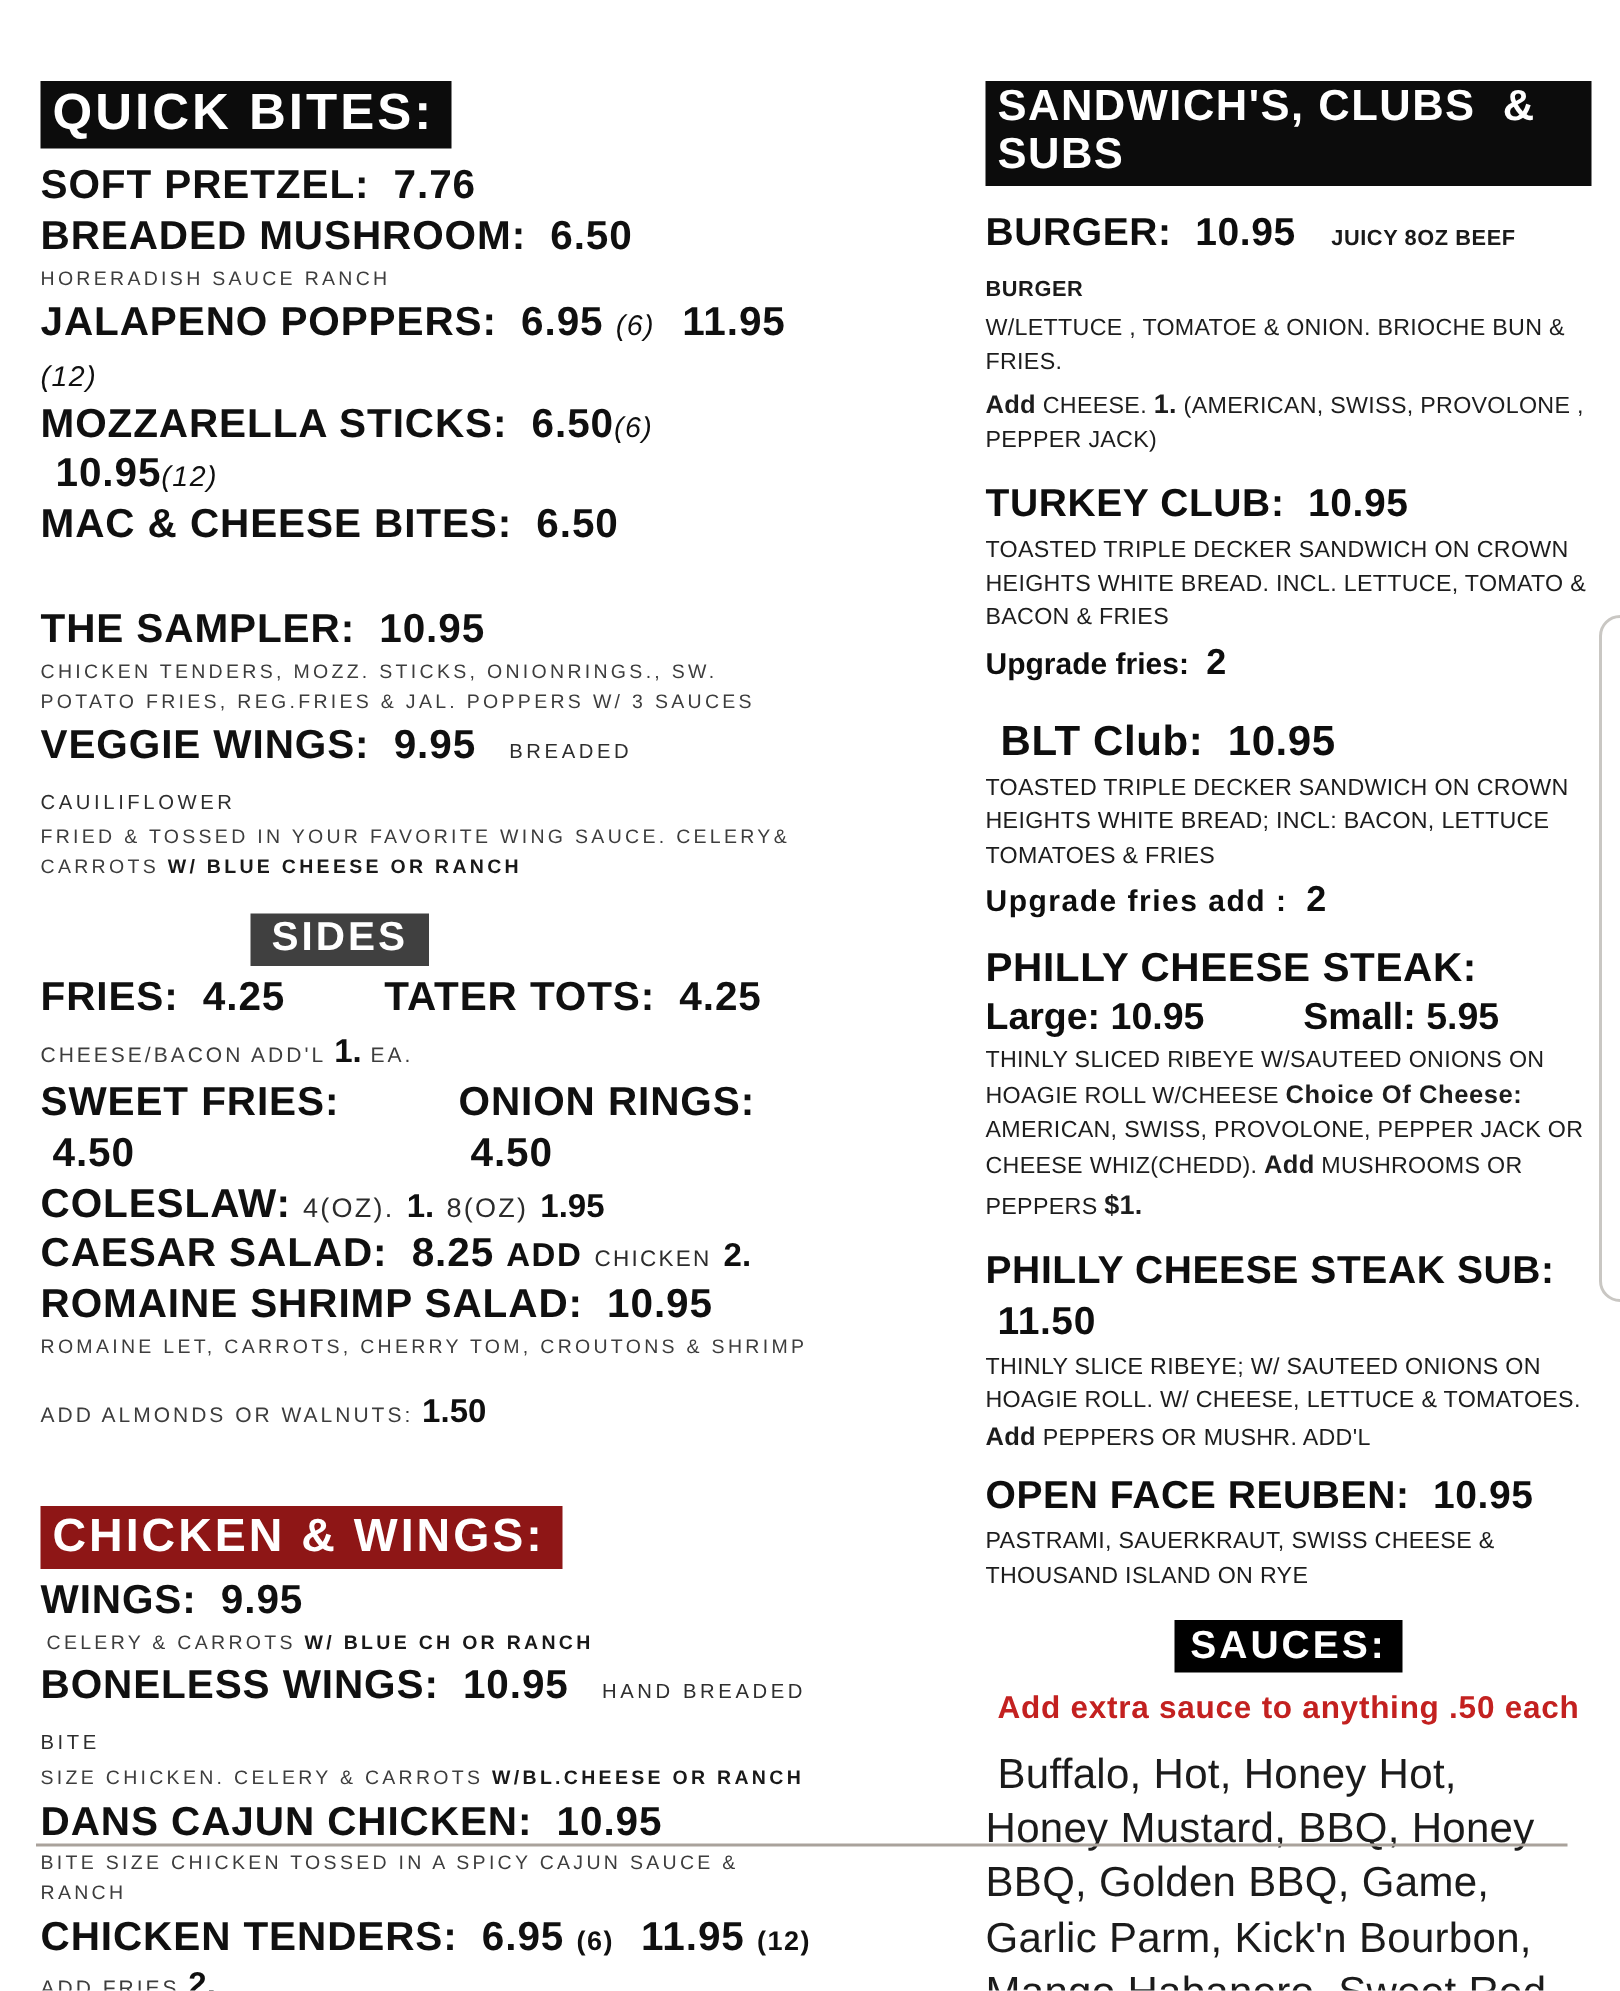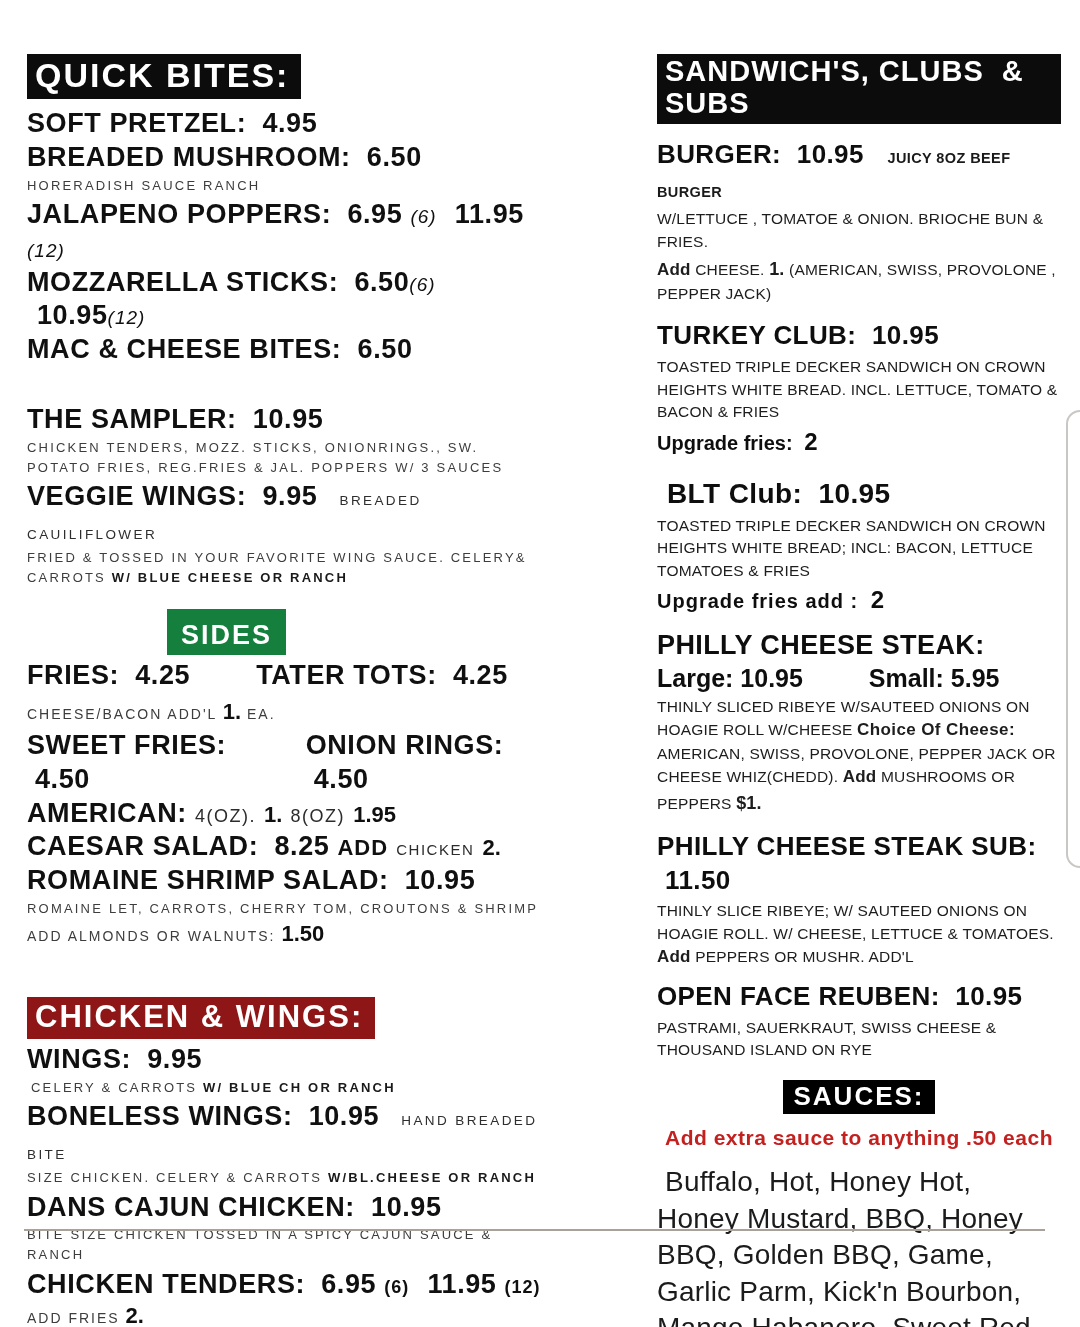--- a/index.html
+++ b/index.html
@@ -11,21 +11,21 @@
   .col-left  { position:absolute; left:27px;  top:54px; width:516px; }
   .col-right { position:absolute; left:657px; top:54px; width:404px; }
 
   
   .banner {
     display:inline-block; color:#fff; font-weight:700;
     font-stretch:condensed; letter-spacing:2px;
     padding:3px 12px 5px 8px; line-height:1.1;
   }
   .banner.black { background:#0c0c0c; font-size:34px; }
-  .banner.teal  { background:#15803d; font-size:27px; padding:12px 14px 5px 14px; }
+  .banner.teal  { background:#404040; font-size:27px; padding:1px 14px 5px 14px; }
   .banner.red   { background:#8e1616; font-size:31px; }
   .banner.sauce { background:#000000; font-size:26px; padding:2px 10px 4px 10px; }
   .banner.right-hdr { font-size:29px; letter-spacing:1px; padding:2px 10px 4px 8px; }
 
   
   .item { font-size:27px; font-weight:700; color:#101010; letter-spacing:0.6px;
           font-stretch:condensed; line-height:1.25; }
   .item .price { margin-left:8px; }
   .item .price2 { margin-left:10px; }
   .item .qty { font-size:19px; font-weight:400; font-style:italic; letter-spacing:1px; }
@@ -85,21 +85,21 @@
 
 <div class="canvas">
 
   <div class="col-left">
 
     <div>
       <span class="banner black">QUICK BITES:</span>
 
       <div class="item gap-sm">
         <span>SOFT PRETZEL:</span>
-        <span class="price"> 4.95</span>
+        <span class="price"> 7.76</span>
       </div>
 
       <div class="item">
         <span>BREADED MUSHROOM:</span>
         <span class="price">6.50</span>
       </div>
       <div class="desc">HORERADISH SAUCE RANCH</div>
 
       <div class="item">
         <span>JALAPENO POPPERS:</span>
@@ -164,41 +164,41 @@
           <span>SWEET FRIES:</span>
           <span class="price">4.50</span>
         </span>
         <span class="cell2b">
           <span>ONION RINGS:</span>
           <span class="price">4.50</span>
         </span>
       </div>
 
       <div class="item">
-        <span>AMERICAN:</span>
+        <span>COLESLAW:</span>
         <span class="small-caps">4(OZ).</span>
         <span class="inline-big">1.</span>
         <span class="small-caps">8(OZ)</span>
         <span class="inline-big">1.95</span>
       </div>
 
       <div class="item">
         <span>CAESAR SALAD:</span>
         <span class="price">8.25</span>
         <span class="add-word">ADD</span>
         <span class="small-caps" style="font-size:15px;">CHICKEN</span>
         <span class="inline-big">2.</span>
       </div>
 
       <div class="item">
         <span>ROMAINE SHRIMP SALAD:</span>
         <span class="price">10.95</span>
       </div>
       <div class="desc">ROMAINE LET, CARROTS, CHERRY TOM, CROUTONS &amp; SHRIMP</div>
-      <div class="note" style="margin-top:2px;">
+      <div class="note" style="margin-top:20px;">
         <span>ADD ALMONDS OR WALNUTS:</span>
         <span class="big">1.50</span>
       </div>
     </div>
 
     <div>
       <div class="cw-banner-row">
         <span class="banner red">CHICKEN &amp; WINGS:</span>
       </div>
 

